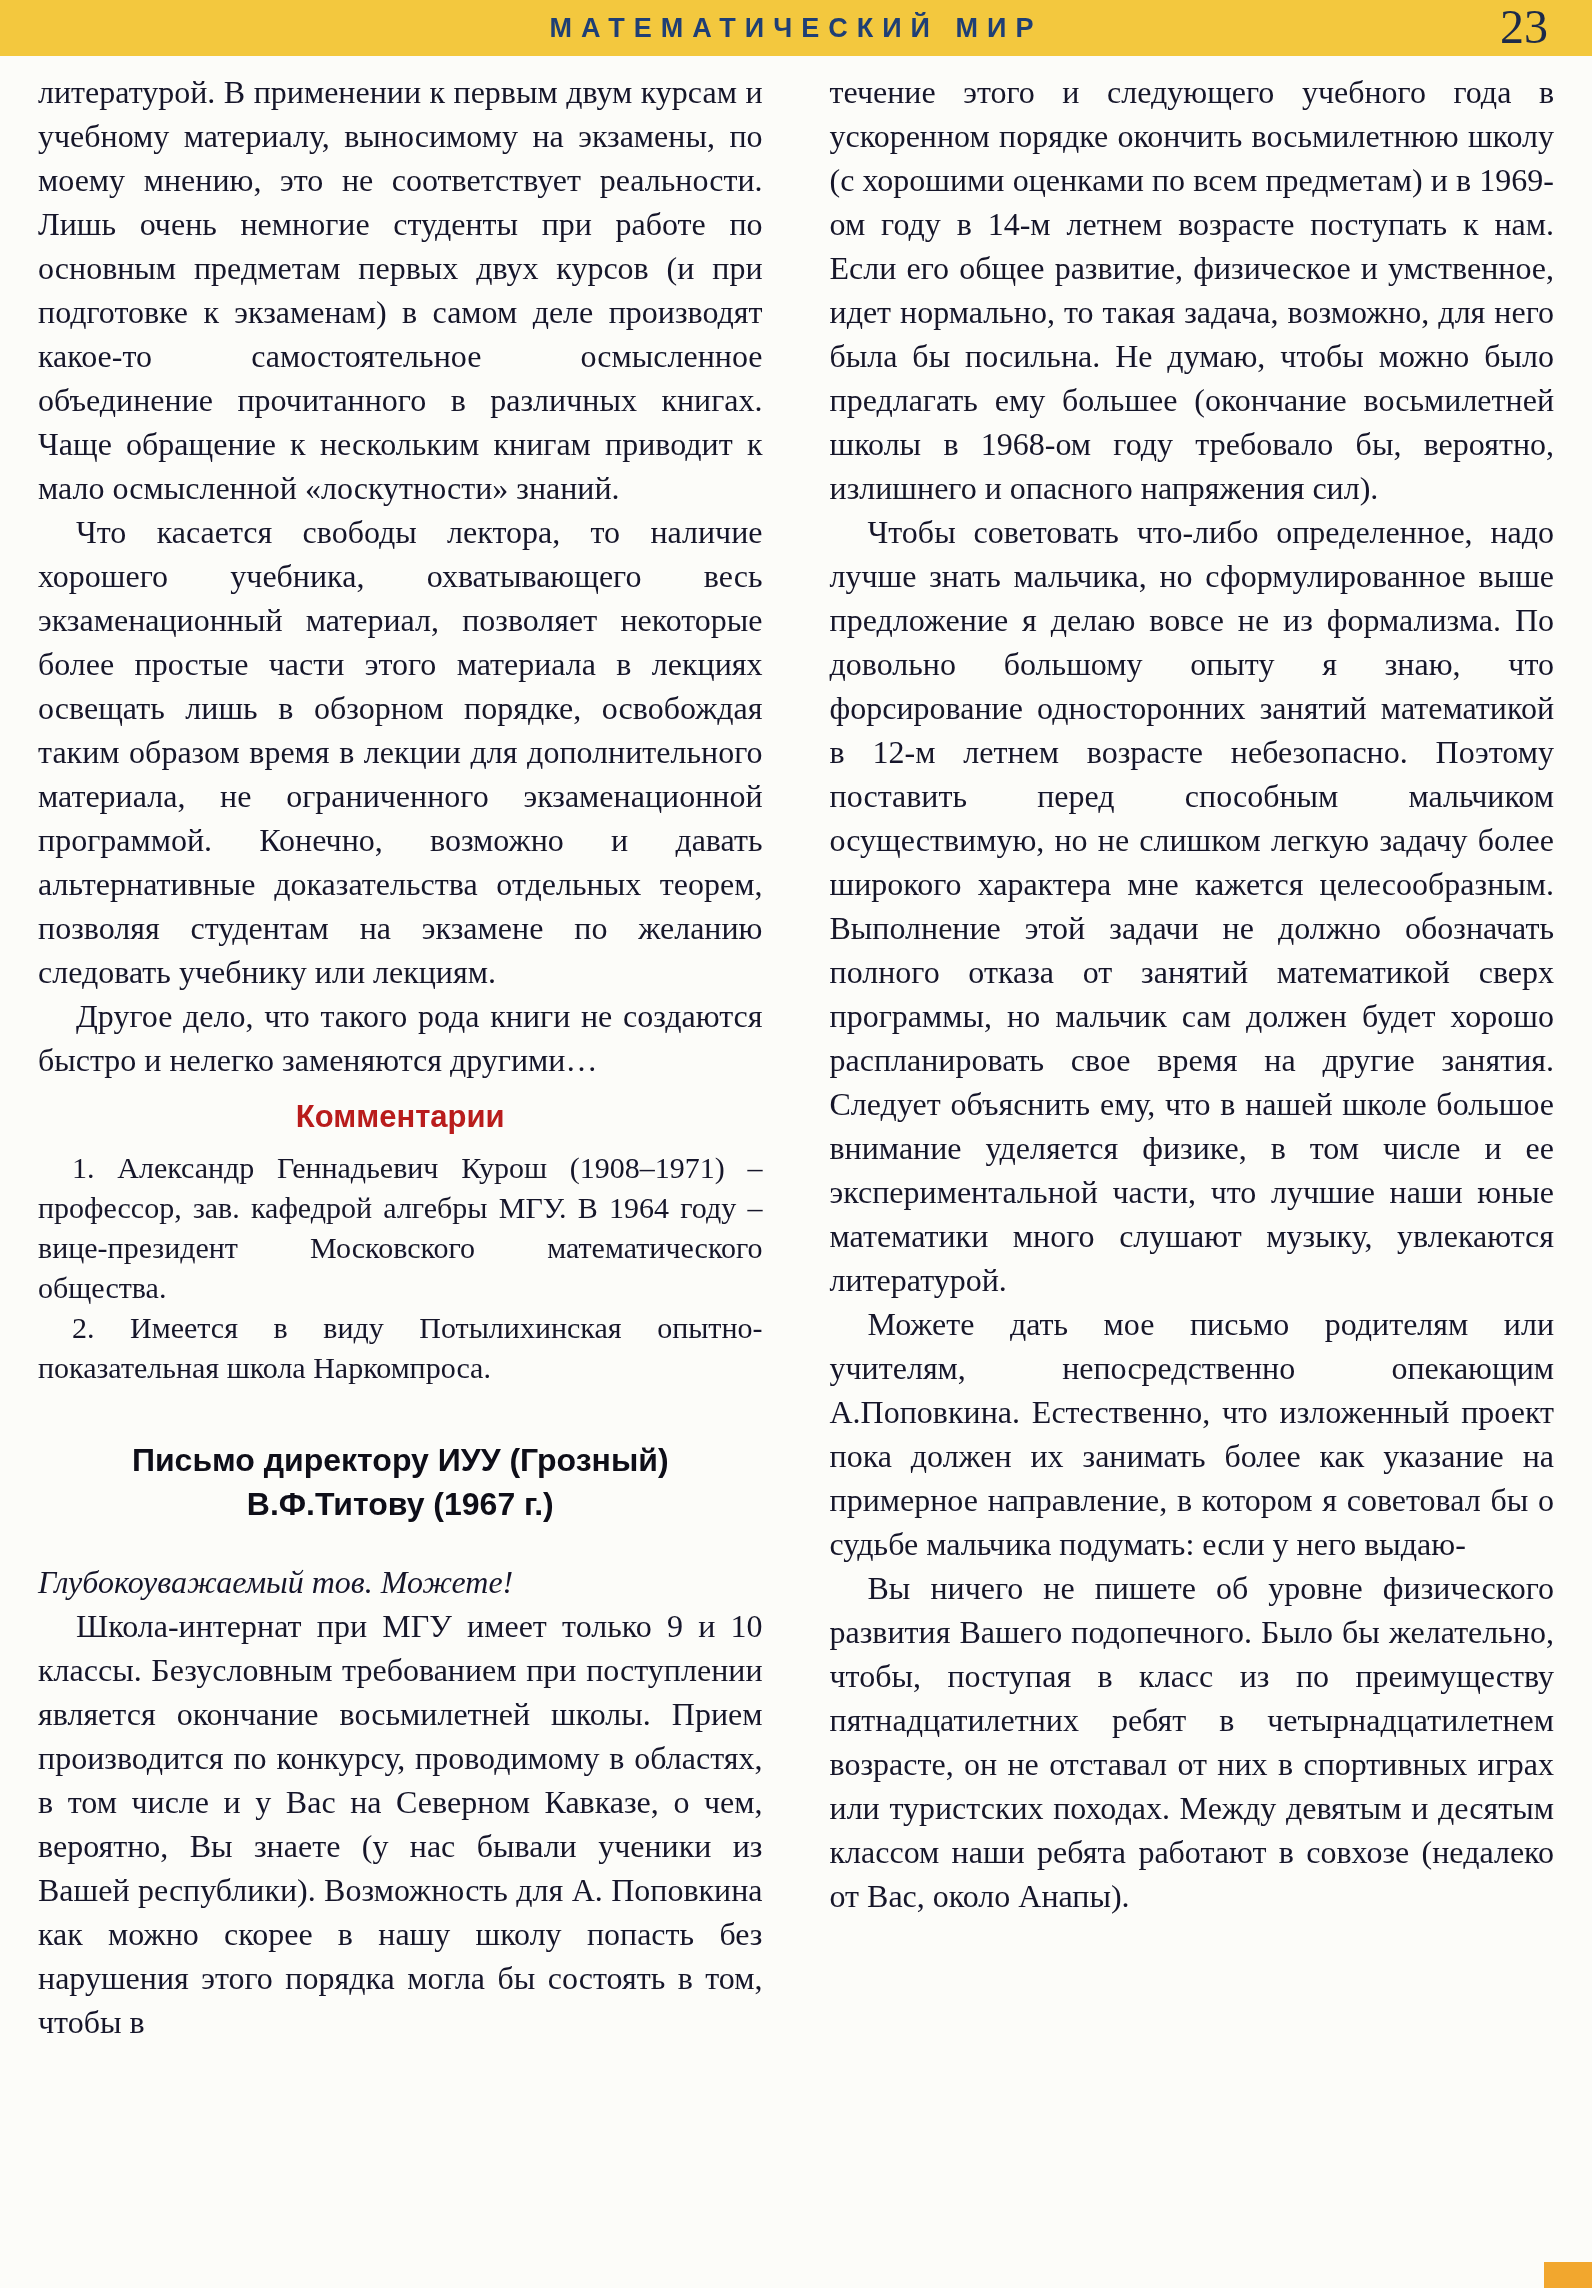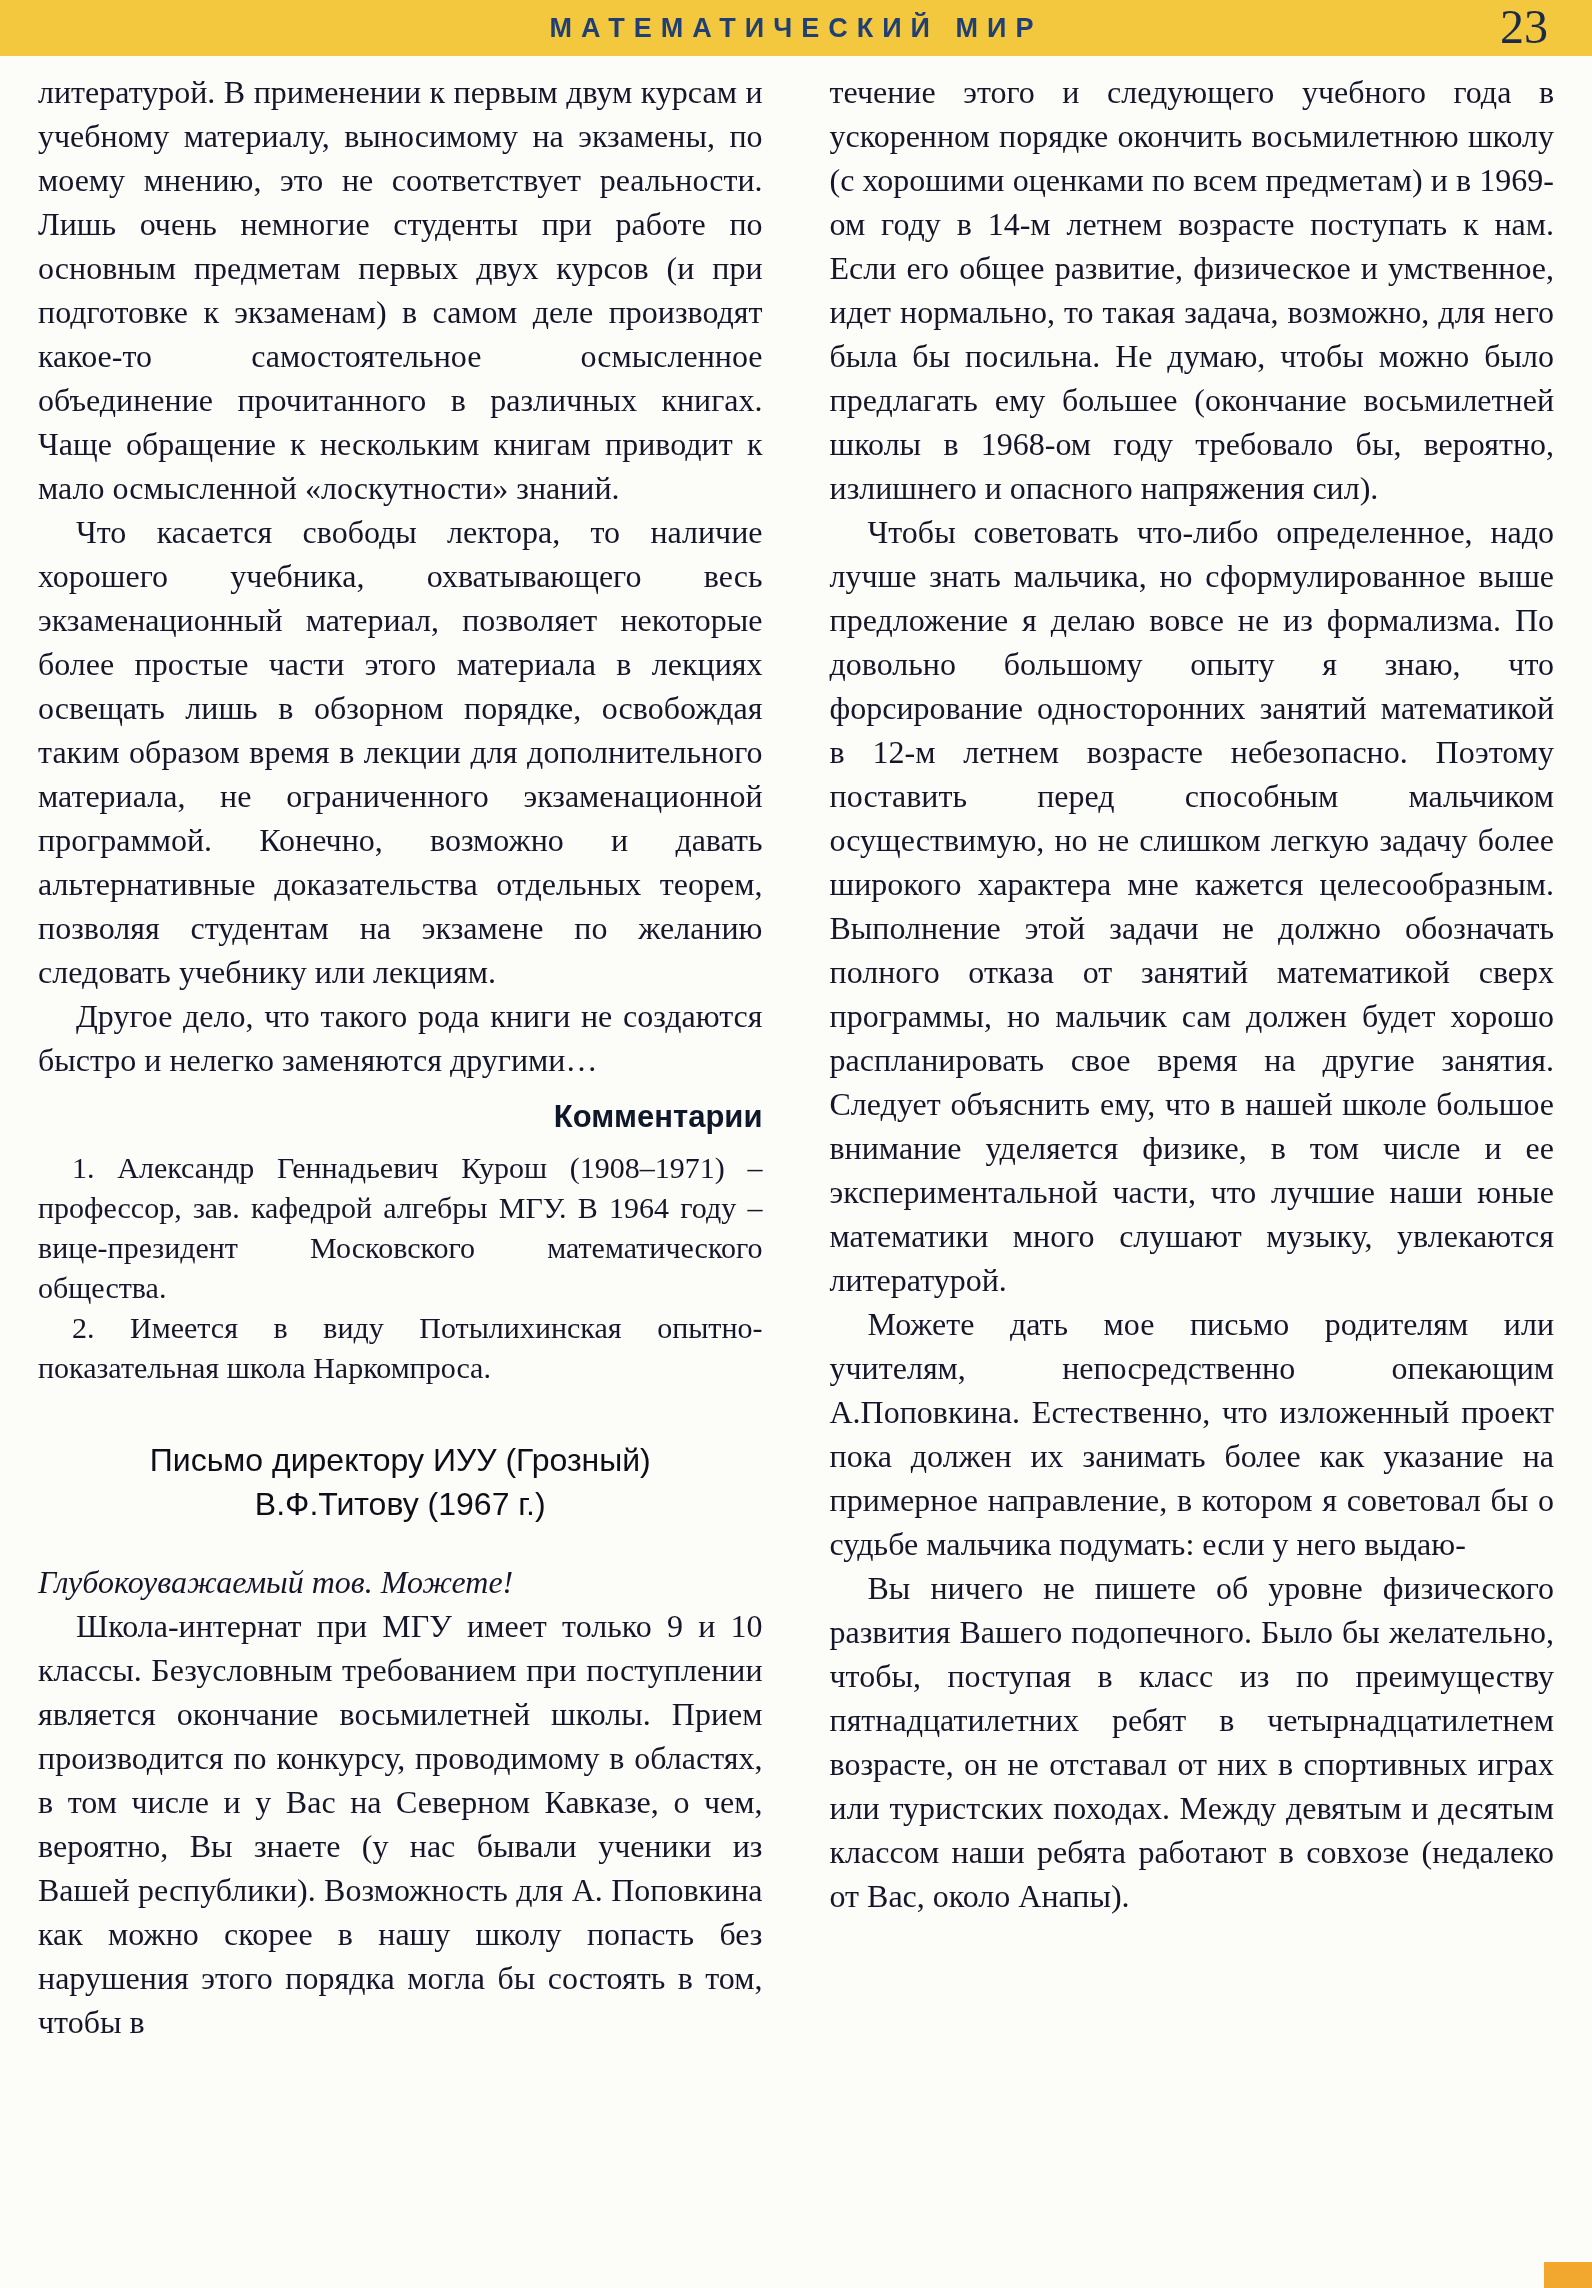--- a/index.html
+++ b/index.html
@@ -48,27 +48,27 @@
     line-height:40px;
     text-indent:34px;
     text-align:justify;
     margin:0;
   }
   h2.comments-heading {
     font-family:"Liberation Sans", sans-serif;
     font-weight:bold;
     font-size:31px;
     line-height:42px;
-    text-align:right;
-    color:#0f172a;
+    text-align:center;
+    color:#b91c1c;
     margin:14px 0 10px 0;
   }
   h2.letter-heading {
     font-family:"Liberation Sans", sans-serif;
-    font-weight:normal;
+    font-weight:bold;
     font-size:32px;
     line-height:44px;
     text-align:center;
     color:#0e0e18;
     margin:50px 0 34px 0;
   }
   .salutation {
     font-style:italic;
     margin:0 0 2px 0;
   }

